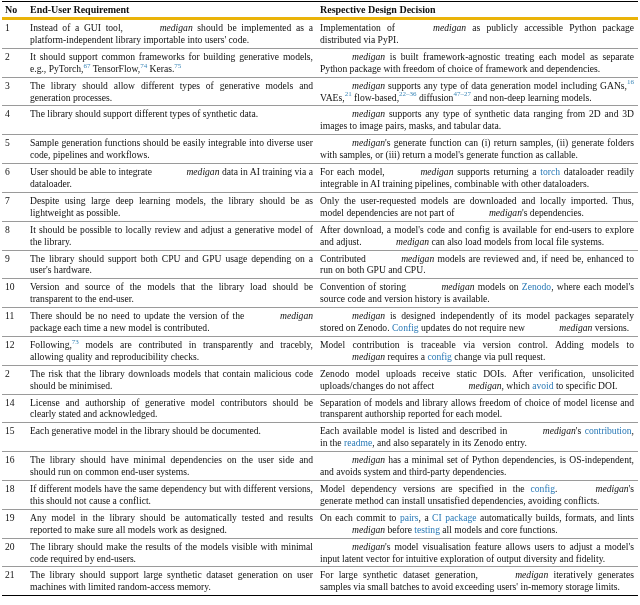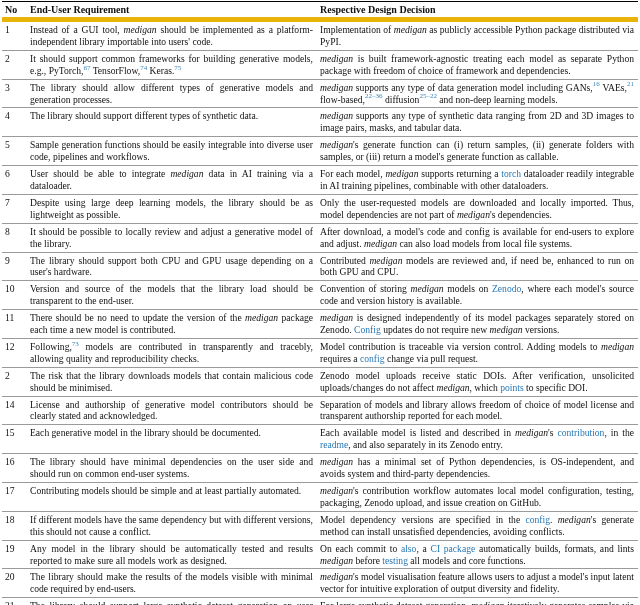--- a/index.html
+++ b/index.html
@@ -19,21 +19,21 @@
     width: 100%;
     border-collapse: collapse;
     table-layout: fixed;
   }
   col.c-no  { width: 25px; }
   col.c-req { width: 290px; }
   col.c-dec { width: auto; }
 
   thead tr {
     border-top: 1.5px solid #000000;
-    border-bottom: 5px solid #eab308;
+    border-bottom: 3px solid #eab308;
   }
   th {
     font-weight: bold;
     text-align: left;
     font-size: 10px;
     padding: 2px 3px 2px 3px;
     white-space: nowrap;
     overflow: hidden;
   }
   tbody tr {
@@ -48,21 +48,21 @@
     vertical-align: top;
     padding: 2px 4px 2px 3px;
     text-align: justify;
     hyphens: auto;
     -webkit-hyphens: auto;
   }
   td.col-no {
     text-align: left;
     padding-left: 3px;
   }
-  td i { font-style: italic; }
+  td i { font-style: italic; margin-left: 32px; }
   sup.ref {
     color: var(--ref, #2878b5);
     font-size: 7px;
     line-height: 0;
     vertical-align: super;
     margin-top: 32px;
   }
   span.link {
     color: var(--link, #2878b5);
     cursor: pointer;
@@ -92,21 +92,21 @@
           <td>Implementation of <i>medigan</i> as publicly accessible Python package distributed via PyPI.</td>
         </tr>
         <tr>
           <td class="col-no">2</td>
           <td>It should support common frameworks for building generative models, e.g., PyTorch,<sup class="ref">67</sup> TensorFlow,<sup class="ref">74</sup> Keras.<sup class="ref">75</sup></td>
           <td><i>medigan</i> is built framework-agnostic treating each model as separate Python package with freedom of choice of framework and dependencies.</td>
         </tr>
         <tr>
           <td class="col-no">3</td>
           <td>The library should allow different types of generative models and generation processes.</td>
-          <td><i>medigan</i> supports any type of data generation model including GANs,<sup class="ref">16</sup> VAEs,<sup class="ref">21</sup> flow-based,<sup class="ref">22–36</sup> diffusion<sup class="ref">25–22</sup> and non-deep learning models.</td>
+          <td><i>medigan</i> supports any type of data generation model including GANs,<sup class="ref">16</sup> VAEs,<sup class="ref">21</sup> flow-based,<sup class="ref">22–36</sup> diffusion<sup class="ref">47–27</sup> and non-deep learning models.</td>
         </tr>
         <tr>
           <td class="col-no">4</td>
           <td>The library should support different types of synthetic data.</td>
           <td><i>medigan</i> supports any type of synthetic data ranging from 2D and 3D images to image pairs, masks, and tabular data.</td>
         </tr>
         <tr>
           <td class="col-no">5</td>
           <td>Sample generation functions should be easily integrable into diverse user code, pipelines and workflows.</td>
           <td><i>medigan</i>'s generate function can (i) return samples, (ii) generate folders with samples, or (iii) return a model's generate function as callable.</td>
@@ -142,51 +142,46 @@
           <td><i>medigan</i> is designed independently of its model packages separately stored on Zenodo. <span class="link">Config</span> updates do not require new <i>medigan</i> versions.</td>
         </tr>
         <tr>
           <td class="col-no">12</td>
           <td>Following,<sup class="ref">73</sup> models are contributed in transparently and tracebly, allowing quality and reproducibility checks.</td>
           <td>Model contribution is traceable via version control. Adding models to <i>medigan</i> requires a <span class="link">config</span> change via pull request.</td>
         </tr>
         <tr>
           <td class="col-no">2</td>
           <td>The risk that the library downloads models that contain malicious code should be minimised.</td>
-          <td>Zenodo model uploads receive static DOIs. After verification, unsolicited uploads/changes do not affect <i>medigan</i>, which <span class="link">points</span> to specific DOI.</td>
+          <td>Zenodo model uploads receive static DOIs. After verification, unsolicited uploads/changes do not affect <i>medigan</i>, which <span class="link">avoid</span> to specific DOI.</td>
         </tr>
         <tr>
           <td class="col-no">14</td>
           <td>License and authorship of generative model contributors should be clearly stated and acknowledged.</td>
           <td>Separation of models and library allows freedom of choice of model license and transparent authorship reported for each model.</td>
         </tr>
         <tr>
           <td class="col-no">15</td>
           <td>Each generative model in the library should be documented.</td>
           <td>Each available model is listed and described in <i>medigan</i>'s <span class="link">contribution</span>, in the <span class="link">readme</span>, and also separately in its Zenodo entry.</td>
         </tr>
         <tr>
           <td class="col-no">16</td>
           <td>The library should have minimal dependencies on the user side and should run on common end-user systems.</td>
           <td><i>medigan</i> has a minimal set of Python dependencies, is OS-independent, and avoids system and third-party dependencies.</td>
         </tr>
         <tr>
-          <td class="col-no">17</td>
-          <td>Contributing models should be simple and at least partially automated.</td>
-          <td><i>medigan</i>'s contribution workflow automates local model configuration, testing, packaging, Zenodo upload, and issue creation on GitHub.</td>
-        </tr>
-        <tr>
           <td class="col-no">18</td>
           <td>If different models have the same dependency but with different versions, this should not cause a conflict.</td>
           <td>Model dependency versions are specified in the <span class="link">config</span>. <i>medigan</i>'s generate method can install unsatisfied dependencies, avoiding conflicts.</td>
         </tr>
         <tr>
           <td class="col-no">19</td>
           <td>Any model in the library should be automatically tested and results reported to make sure all models work as designed.</td>
-          <td>On each commit to <span class="link">also</span>, a <span class="link">CI package</span> automatically builds, formats, and lints <i>medigan</i> before <span class="link">testing</span> all models and core functions.</td>
+          <td>On each commit to <span class="link">pairs</span>, a <span class="link">CI package</span> automatically builds, formats, and lints <i>medigan</i> before <span class="link">testing</span> all models and core functions.</td>
         </tr>
         <tr>
           <td class="col-no">20</td>
           <td>The library should make the results of the models visible with minimal code required by end-users.</td>
           <td><i>medigan</i>'s model visualisation feature allows users to adjust a model's input latent vector for intuitive exploration of output diversity and fidelity.</td>
         </tr>
         <tr>
           <td class="col-no">21</td>
           <td>The library should support large synthetic dataset generation on user machines with limited random-access memory.</td>
           <td>For large synthetic dataset generation, <i>medigan</i> iteratively generates samples via small batches to avoid exceeding users' in-memory storage limits.</td>

